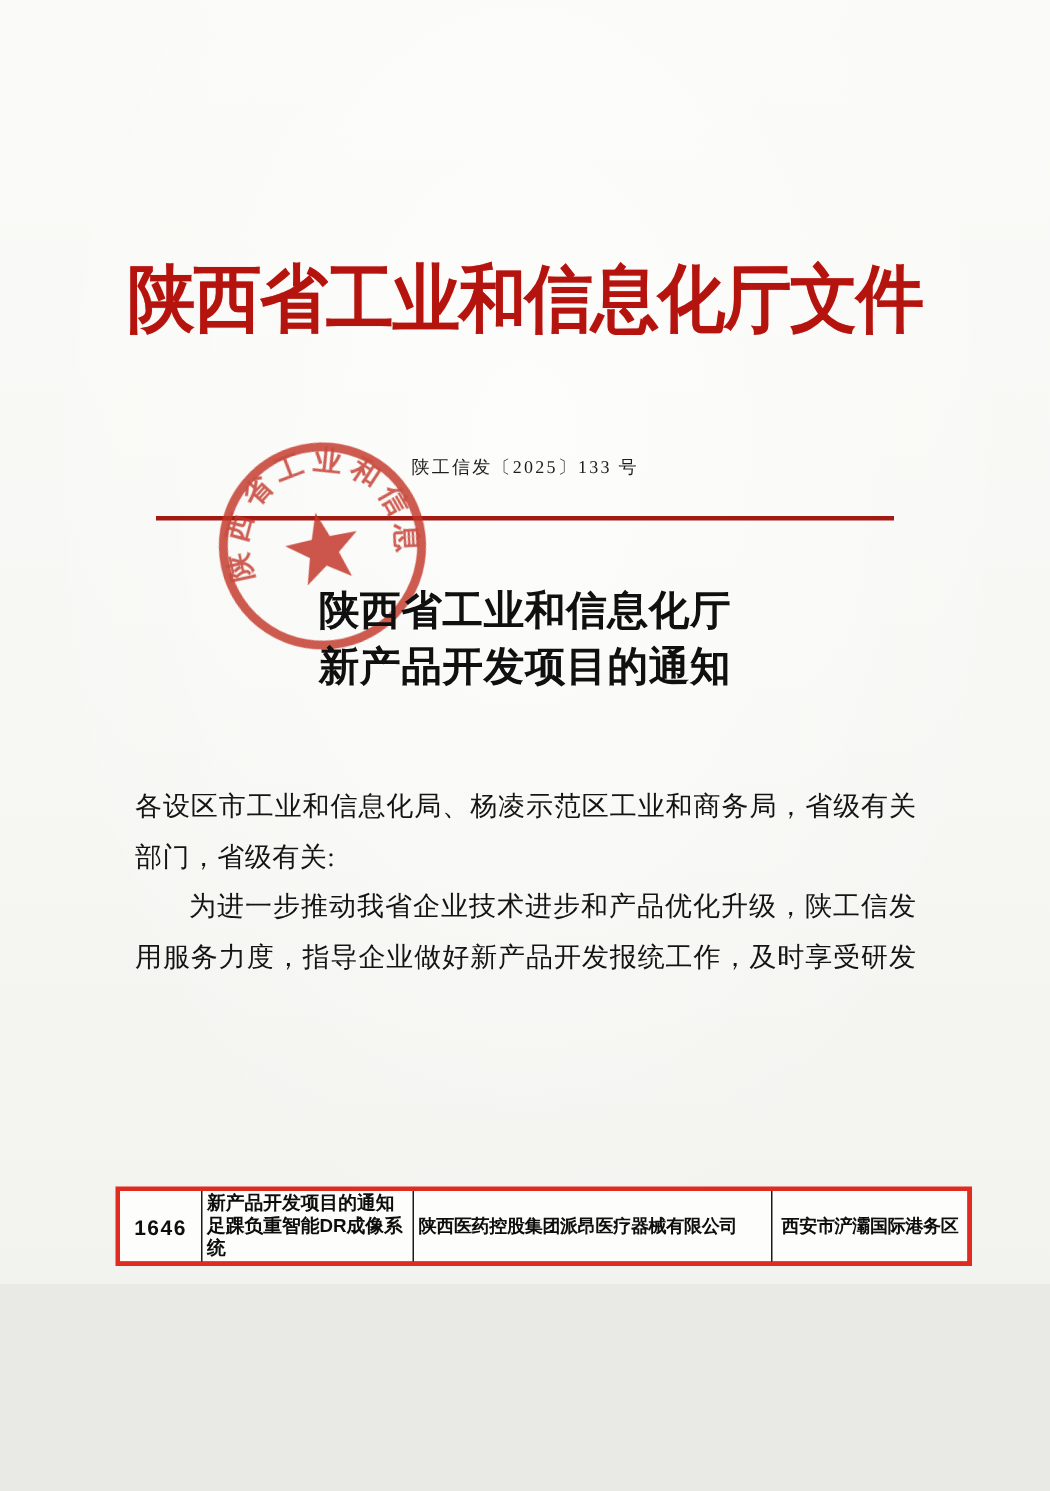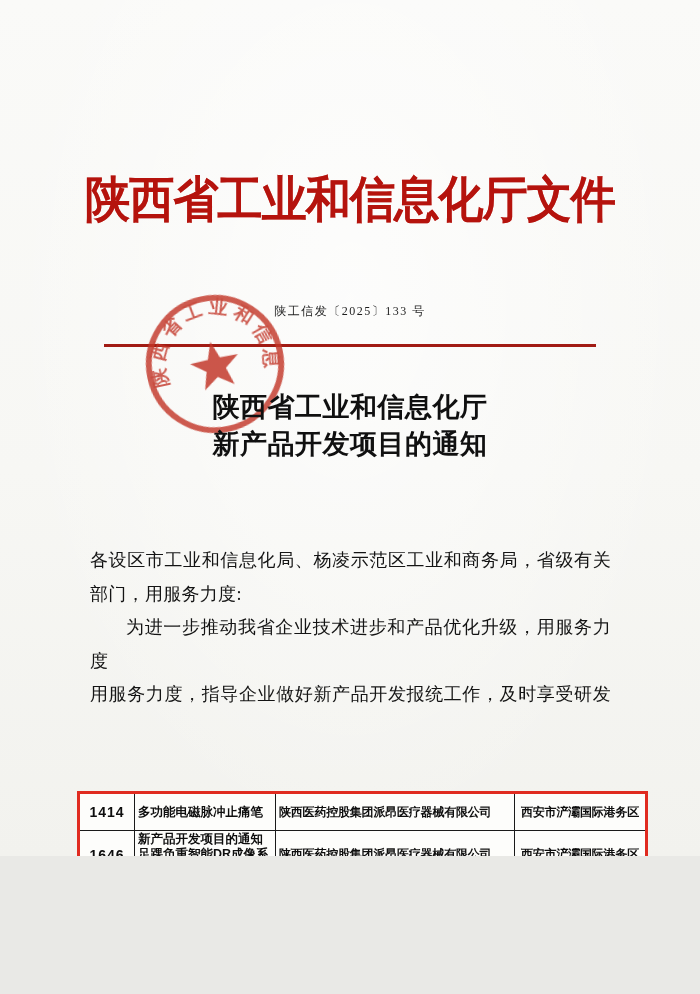--- a/index.html
+++ b/index.html
@@ -63,21 +63,21 @@
   .doc-title{
     position:absolute;top:389px;left:0;width:700px;
     text-align:center;
     font-weight:bold;
     font-size:27px;line-height:37px;
     color:#101010;
     letter-spacing:.5px;
   }
   
   .body-text{
-    position:absolute;top:544px;left:90px;width:521px;
+    position:absolute;top:521px;left:90px;width:521px;
     font-size:18px;line-height:33.5px;
     color:#141414;
     letter-spacing:.3px;
   }
   .body-text .ln{white-space:nowrap;}
   .body-text .j{
     text-align:justify;
     text-align-last:justify;
     white-space:normal;
   }
@@ -136,33 +136,27 @@
     </text>
   </svg>
 
   <div class="doc-title">
     <div>陕西省工业和信息化厅</div>
     <div>新产品开发项目的通知</div>
   </div>
 
   <div class="body-text">
     <div class="ln j">各设区市工业和信息化局、杨凌示范区工业和商务局，省级有关</div>
-    <div class="ln">部门，用服务力度:</div>
-    <div class="ln j indent">为进一步推动我省企业技术进步和产品优化升级，用服务力度</div>
+    <div class="ln">部门，省级有关:</div>
+    <div class="ln j indent">为进一步推动我省企业技术进步和产品优化升级，陕工信发</div>
     <div class="ln j">用服务力度，指导企业做好新产品开发报统工作，及时享受研发</div>
   </div>
 
   <table class="excerpt-table">
     <tbody>
-      <tr>
-        <td class="cell-no">1414</td>
-        <td class="cell-product">多功能电磁脉冲止痛笔</td>
-        <td class="cell-company">陕西医药控股集团派昂医疗器械有限公司</td>
-        <td class="cell-district">西安市浐灞国际港务区</td>
-      </tr>
       <tr>
         <td class="cell-no">1646</td>
         <td class="cell-product">新产品开发项目的通知
 足踝负重智能DR成像系统</td>
         <td class="cell-company">陕西医药控股集团派昂医疗器械有限公司</td>
         <td class="cell-district">西安市浐灞国际港务区</td>
       </tr>
     </tbody>
   </table>
 

